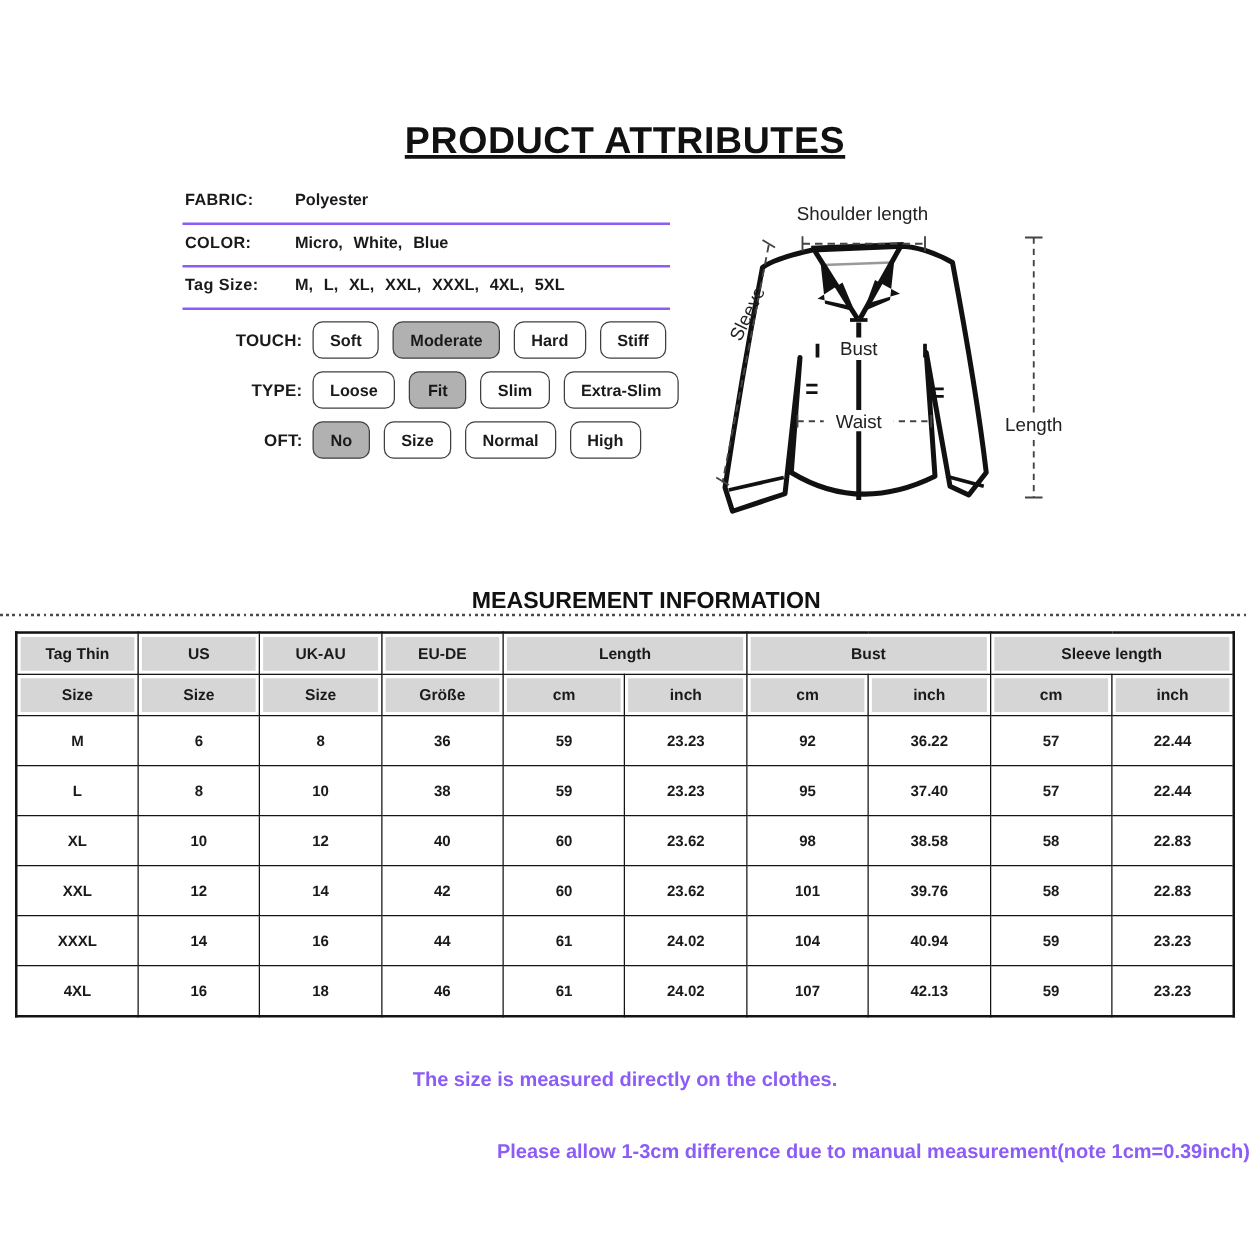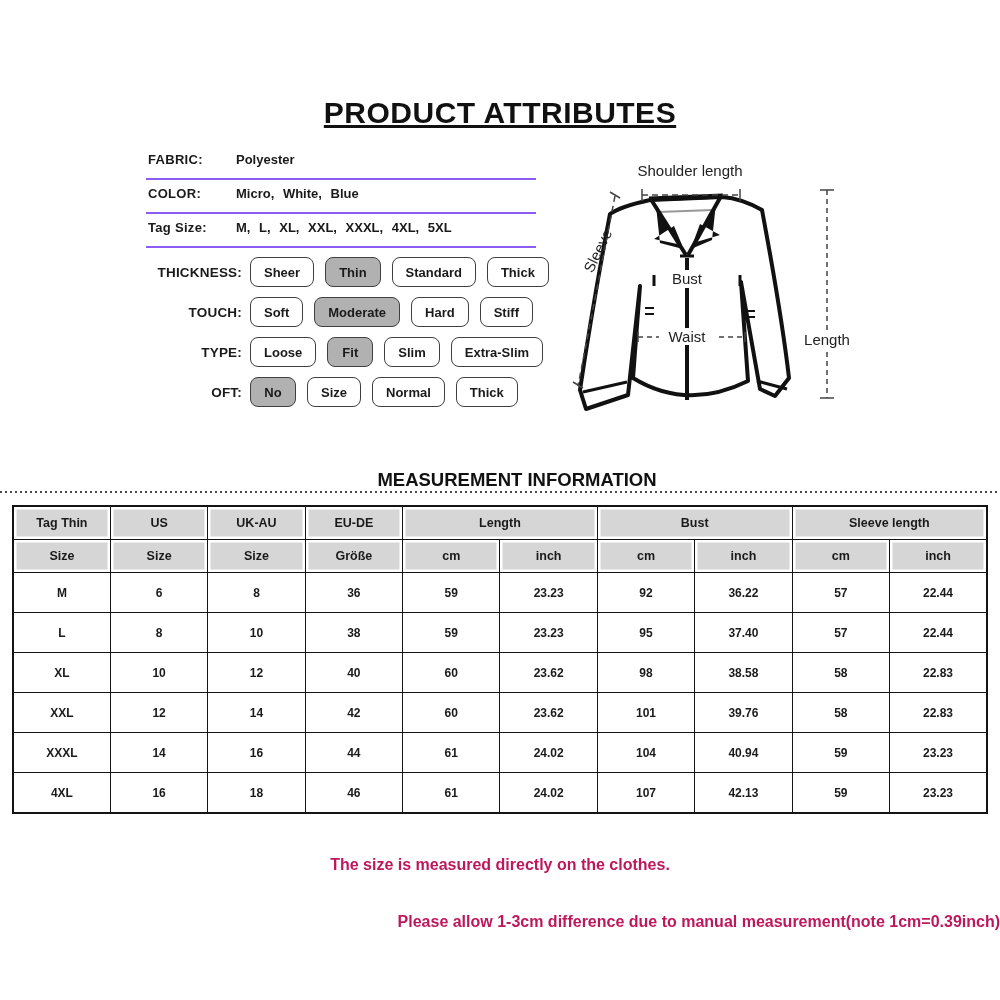--- a/index.html
+++ b/index.html
@@ -34,65 +34,58 @@
   
   .size-table{position:absolute;left:12px;top:505px;width:976px;border-collapse:collapse;
               table-layout:fixed;border:2px solid #141414;}
   .size-table th,.size-table td{border:1.5px solid #141414;text-align:center;
               font-weight:700;padding:0;}
   .size-table thead th{background:var(--hdr,#d6d6d6);height:32px;font-size:12.5px;
               box-shadow:inset 0 0 0 2.5px #fff;}
   .size-table tbody td{height:39px;font-size:12px;background:#fff;}
   
   .foot{position:absolute;left:0;width:1000px;text-align:center;font-weight:700;
-        font-size:16px;color:#be185d;}
+        font-size:16px;color:#8b5cf6;}
   .foot1{top:856px;}
   .foot2{top:913px;text-align:right;}
 </style>
 </head>
 <body>
 
 <div class="page">
 
   <h1 class="main-title">PRODUCT ATTRIBUTES</h1>
 
   <div class="attrs" id="attrs">
       <div class="attr-row"><span class="attr-label">FABRIC:</span><span class="attr-value">Polyester</span></div>
       <div class="attr-row"><span class="attr-label">COLOR:</span><span class="attr-value">Micro, White, Blue</span></div>
       <div class="attr-row"><span class="attr-label">Tag Size:</span><span class="attr-value">M, L, XL, XXL, XXXL, 4XL, 5XL</span></div>
     </div>
 
   <div class="options" id="options">
-      <div class="opt-row">
-        <span class="opt-label">THICKNESS:</span>
-        <span class="chip">Sheer</span>
-        <span class="chip sel">Thin</span>
-        <span class="chip">Standard</span>
-        <span class="chip">Thick</span>
-      </div>
       <div class="opt-row">
         <span class="opt-label">TOUCH:</span>
         <span class="chip">Soft</span>
         <span class="chip sel">Moderate</span>
         <span class="chip">Hard</span>
         <span class="chip">Stiff</span>
       </div>
       <div class="opt-row">
         <span class="opt-label">TYPE:</span>
         <span class="chip">Loose</span>
         <span class="chip sel">Fit</span>
         <span class="chip">Slim</span>
         <span class="chip">Extra-Slim</span>
       </div>
       <div class="opt-row">
         <span class="opt-label">OFT:</span>
         <span class="chip sel">No</span>
         <span class="chip">Size</span>
         <span class="chip">Normal</span>
-        <span class="chip">Thick</span>
+        <span class="chip">High</span>
       </div>
     </div>
 
   <svg class="diagram" width="300" height="292" viewBox="0 0 300 292">
 
     <path d="M 80,52
              C 62,56 48,60 40,66
              C 30,118 19,182 10,242
              L 16,261 L 58,247 L 70,138 L 63,230
              Q 117,263 178,233

